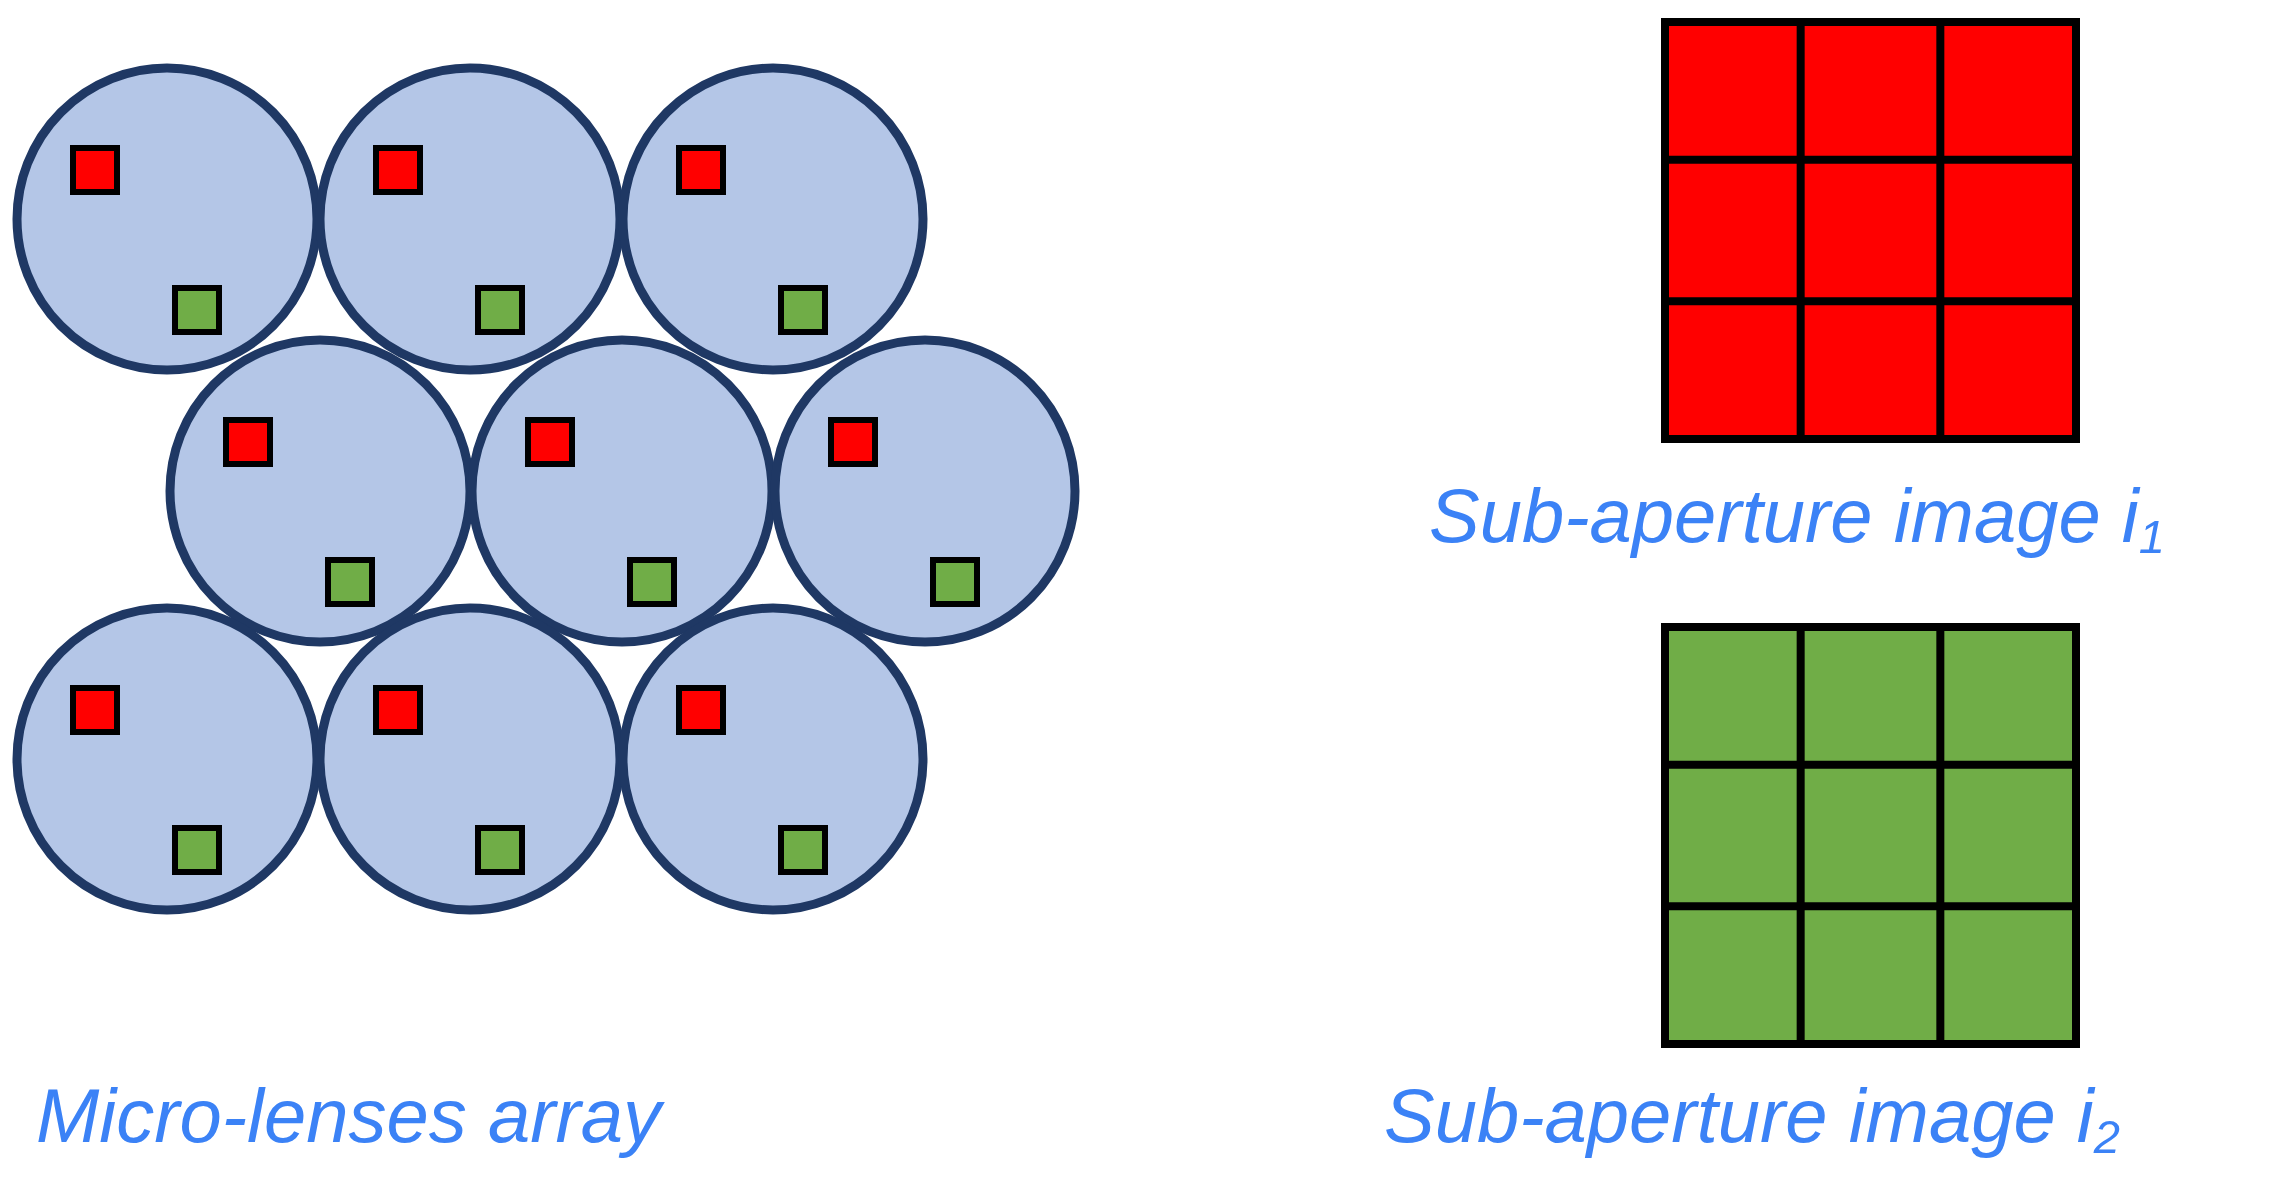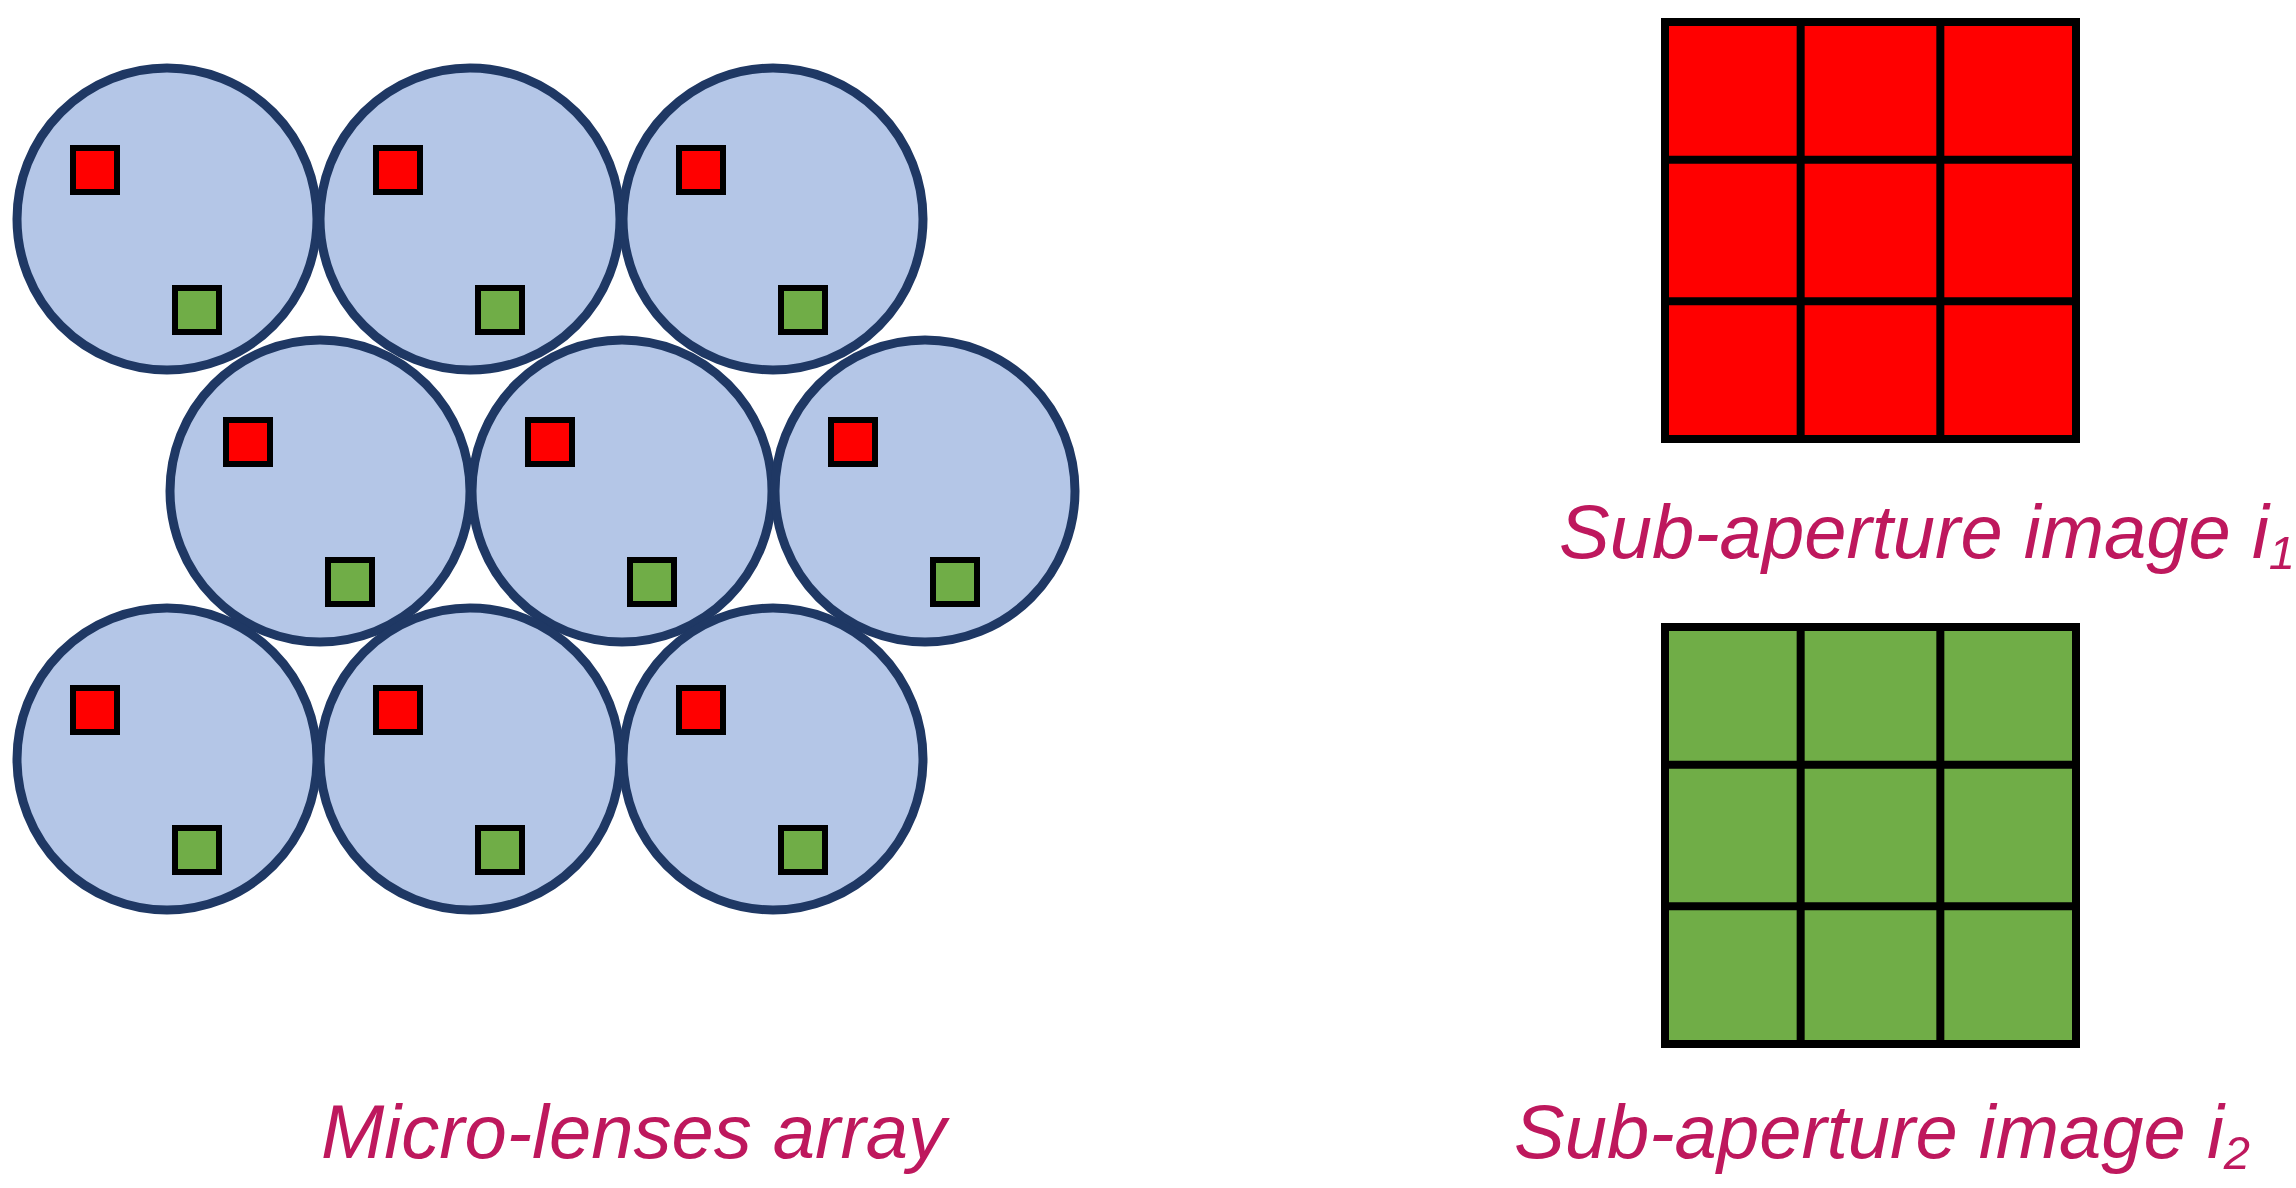--- a/index.html
+++ b/index.html
@@ -16,27 +16,26 @@
     overflow: hidden;
   }
   #diagram-svg {
     position: absolute;
     left: 0;
     top: 0;
   }
   .label {
     position: absolute;
     font-style: italic;
-    color: #be185d;
+    color: #3b82f6;
     font-size: 76px;
     line-height: 1.15;
-    text-align: right;
+    text-align: left;
     white-space: nowrap;
     letter-spacing: 0px;
-    margin-top: 16px;
   }
   .label .ss {
     font-size: 0.62em;
     vertical-align: -0.24em;
   }
 </style>
 </head>
 <body>
 
 <div id="canvas">
@@ -80,21 +79,21 @@
       </g>
       <g>
         <rect x="1665" y="627" width="411" height="417" fill="#70AD47" stroke="#000000" stroke-width="8"></rect>
         <line x1="1800.6666666666667" y1="623" x2="1800.6666666666667" y2="1048" stroke="#000000" stroke-width="8"></line>
         <line x1="1940.3333333333333" y1="623" x2="1940.3333333333333" y2="1048" stroke="#000000" stroke-width="8"></line>
         <line x1="1661" y1="764.6666666666666" x2="2080" y2="764.6666666666666" stroke="#000000" stroke-width="8"></line>
         <line x1="1661" y1="906.3333333333333" x2="2080" y2="906.3333333333333" stroke="#000000" stroke-width="8"></line>
       </g>
     </svg>
 
-  <div class="label" id="label-mla" style="left:0px; top:1072px; width:946px;">
+  <div class="label" id="label-mla" style="left:0px; top:1072px; width:946px;padding-left:36px;">
     <span>Micro-lenses array</span>
   </div>
 
   <div class="label" id="label-sub1" style="left:1429px; top:472px; width:866px;">
     <span>Sub-aperture image i</span><span class="ss">1</span>
   </div>
 
   <div class="label" id="label-sub2" style="left:1384px; top:1072px; width:866px;">
     <span>Sub-aperture image i</span><span class="ss">2</span>
   </div>

